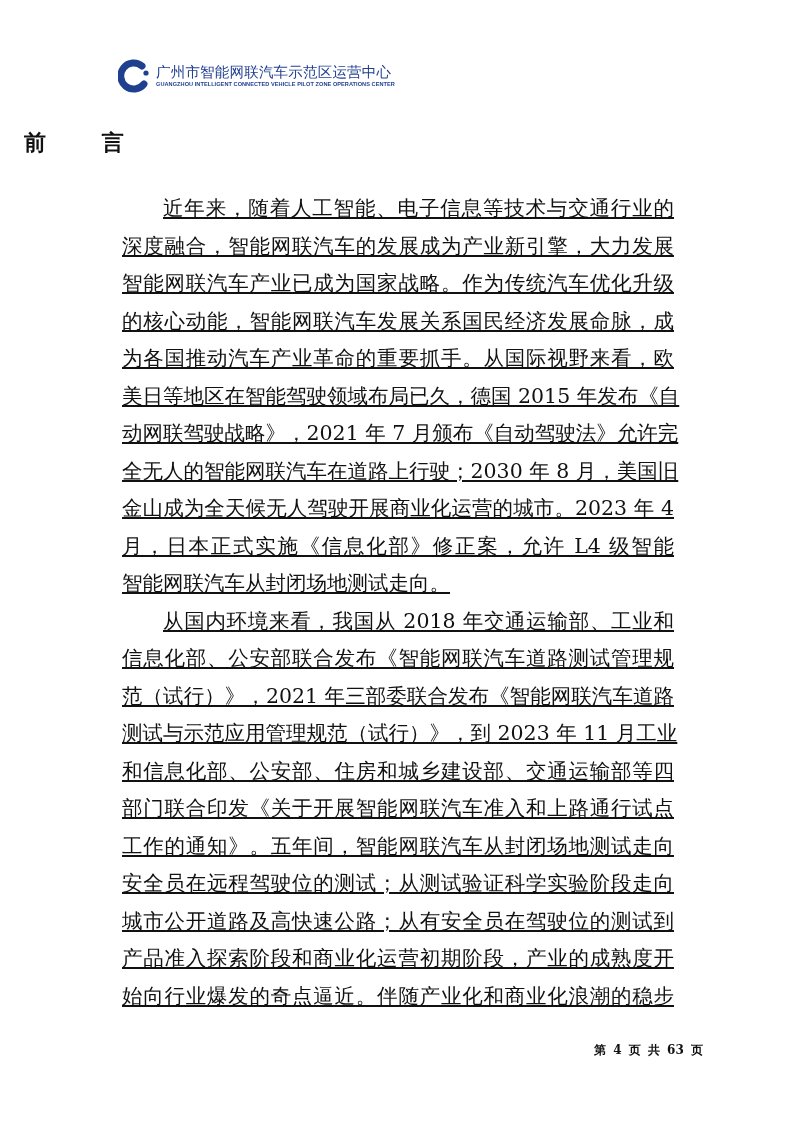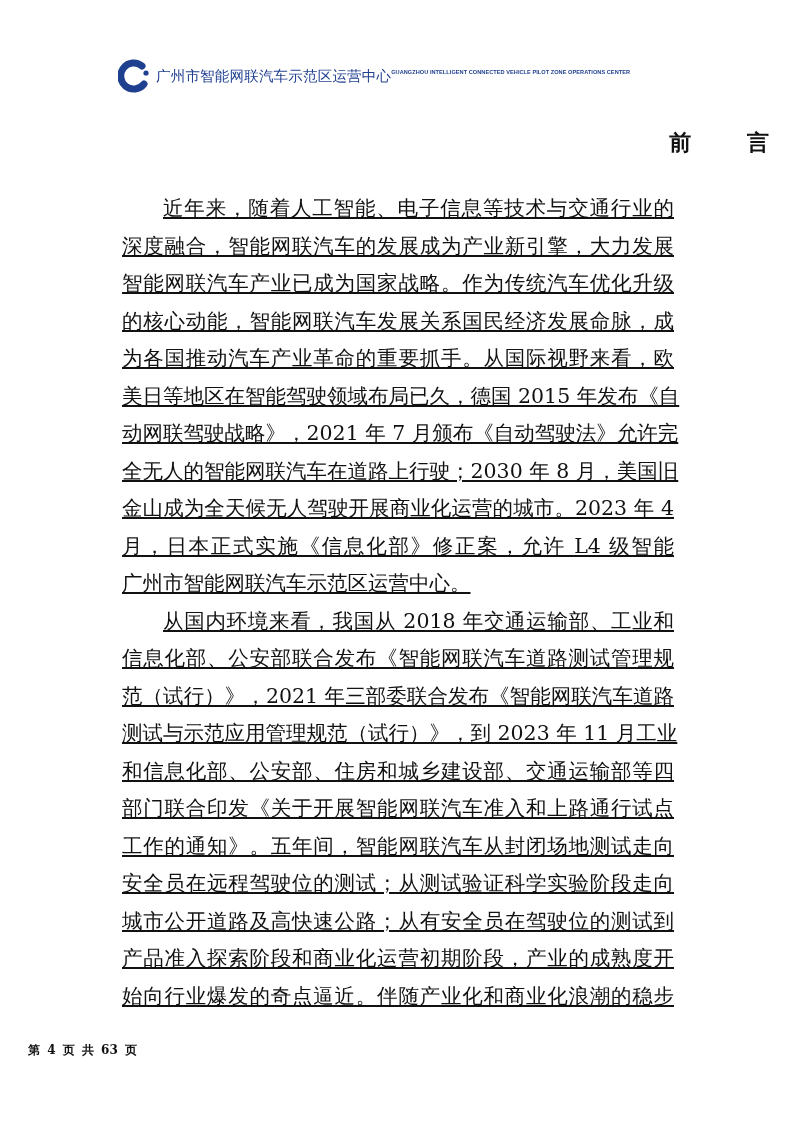--- a/index.html
+++ b/index.html
@@ -1,31 +1,31 @@
 <!DOCTYPE html>
 <html><head>
 <meta charset="utf-8">
 <style>
   html, body { margin: 0; padding: 0; background: #ffffff; }
   body { width: 793px; height: 1122px; position: relative; overflow: hidden;
          font-family: "DejaVu Serif", "Liberation Serif", serif; color: #111; }
   .header { position: absolute; left: 118px; top: 58px; height: 36px; display: flex; align-items: center; }
   .logo { width: 34px; height: 34px; position: relative; margin-right: 4px; }
-  .org { display: flex; flex-direction: row; justify-content: space-between; }
+  .org { display: flex; flex-direction: column; justify-content: space-between; }
   .org-cn { font-family: "DejaVu Sans", sans-serif; font-size: 14.5px; color: #1f3f8f; letter-spacing: 0.2px; line-height: 16px; }
   .org-en { font-family: "Liberation Sans", sans-serif; font-size: 5.6px; font-weight: bold; color: #1f3f8f; line-height: 8px; letter-spacing: 0.05px; white-space: nowrap; }
-  .title { position: absolute; top: 128px; left: 0; width: 793px; text-align: right;
+  .title { position: absolute; top: 128px; left: 0; width: 793px; text-align: left;
            font-family: "DejaVu Sans", sans-serif; font-weight: bold; font-size: 22px; letter-spacing: 24px; text-indent: 24px; }
   .body { position: absolute; left: 122px; top: 190px; width: 552px; }
   .line { height: 37.5px; line-height: 37.5px; font-size: 20.5px; white-space: nowrap;
           text-align: justify; text-align-last: justify; display: block; text-decoration: underline; }
   .line.last { text-align-last: left; }
   .line.indent { padding-left: 41px; }
-  .footer { position: absolute; top: 1042px; left: 0; width: 703px; text-align: left;
-            font-family: "DejaVu Serif", serif; font-size: 12px; font-weight: bold; word-spacing: 3px; margin-left: 28px; }
+  .footer { position: absolute; top: 1042px; left: 0; width: 703px; text-align: right;
+            font-family: "DejaVu Serif", serif; font-size: 12px; font-weight: bold; word-spacing: 3px; }
 </style>
 </head>
 <body>
 
 <div class="header">
   <div class="logo">
     <svg width="34" height="34" viewBox="0 0 34 34">
       <path d="M24 7 A13 13 0 1 0 26 25" fill="none" stroke="#1f3f8f" stroke-width="7" stroke-linecap="round"></path>
       <path d="M20 12 A7 7 0 1 0 21 22" fill="none" stroke="#ffffff" stroke-width="1.2"></path>
       <circle cx="28" cy="14" r="2.6" fill="#1f3f8f"></circle>
@@ -44,21 +44,21 @@
     <span class="line indent">近年来，随着人工智能、电子信息等技术与交通行业的</span>
     <span class="line">深度融合，智能网联汽车的发展成为产业新引擎，大力发展</span>
     <span class="line">智能网联汽车产业已成为国家战略。作为传统汽车优化升级</span>
     <span class="line">的核心动能，智能网联汽车发展关系国民经济发展命脉，成</span>
     <span class="line">为各国推动汽车产业革命的重要抓手。从国际视野来看，欧</span>
     <span class="line">美日等地区在智能驾驶领域布局已久，德国 2015 年发布《自</span>
     <span class="line">动网联驾驶战略》，2021 年 7 月颁布《自动驾驶法》允许完</span>
     <span class="line">全无人的智能网联汽车在道路上行驶；2030 年 8 月，美国旧</span>
     <span class="line">金山成为全天候无人驾驶开展商业化运营的城市。2023 年 4</span>
     <span class="line">月，日本正式实施《信息化部》修正案，允许 L4 级智能</span>
-    <span class="line last">广州市智能网联汽车示范区运营中心。</span>
+    <span class="line last">智能网联汽车从封闭场地测试走向。</span>
   </div>
   <div>
     <span class="line indent">从国内环境来看，我国从 2018 年交通运输部、工业和</span>
     <span class="line">信息化部、公安部联合发布《智能网联汽车道路测试管理规</span>
     <span class="line">范（试行）》，2021 年三部委联合发布《智能网联汽车道路</span>
     <span class="line">测试与示范应用管理规范（试行）》，到 2023 年 11 月工业</span>
     <span class="line">和信息化部、公安部、住房和城乡建设部、交通运输部等四</span>
     <span class="line">部门联合印发《关于开展智能网联汽车准入和上路通行试点</span>
     <span class="line">工作的通知》。五年间，智能网联汽车从封闭场地测试走向</span>
     <span class="line">安全员在远程驾驶位的测试；从测试验证科学实验阶段走向</span>

